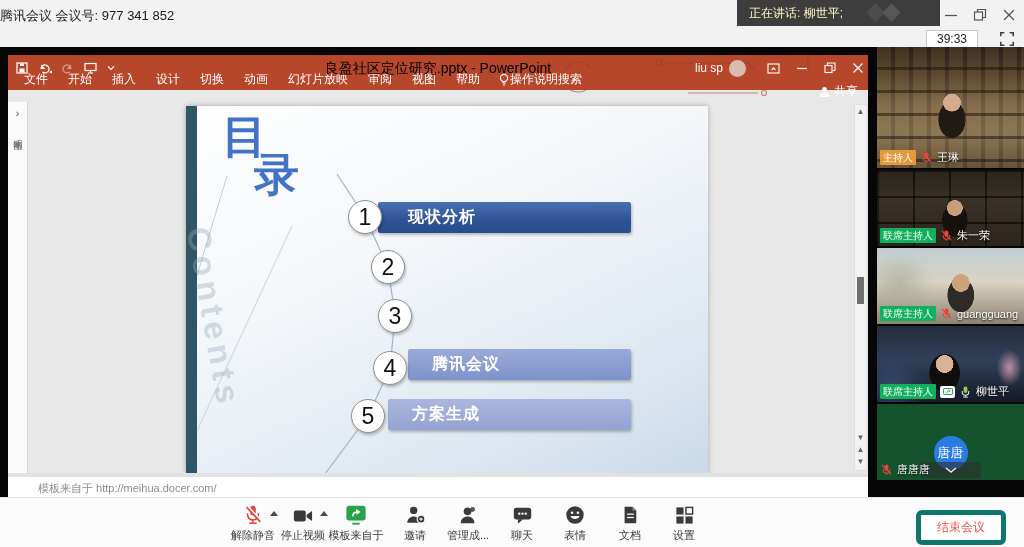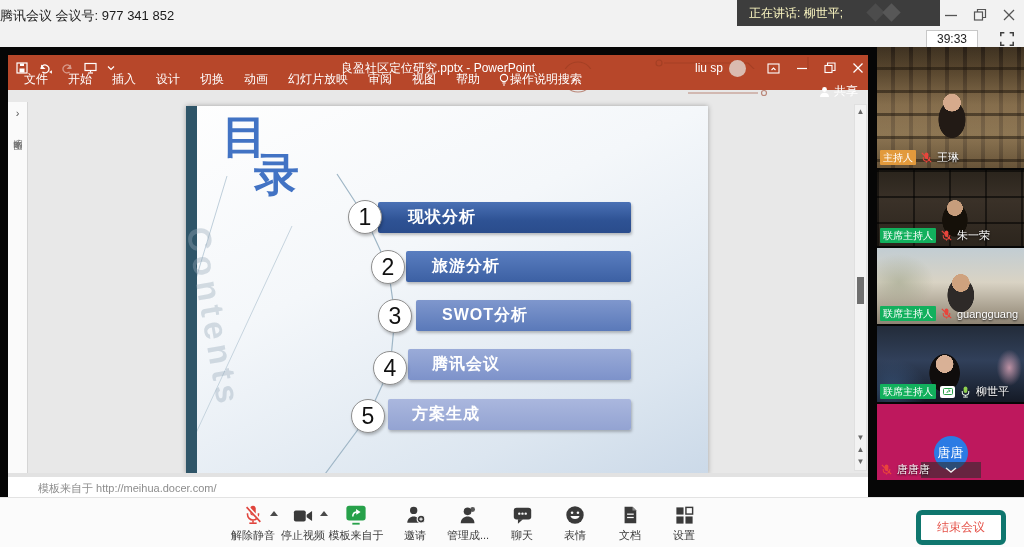--- a/index.html
+++ b/index.html
@@ -20,22 +20,22 @@
   .timer-box { position:absolute; right:46px; top:30px; background:#fff; border:1px solid #C8C8C8;
                font-size:12px; color:#222; padding:1px 10px; }
   .fs-btn { position:absolute; right:9px; top:31px; width:16px; height:16px; }
   
   .stage { position:absolute; top:47px; left:0; width:1024px; height:450px; background:#060606; }
   
   .ppt { position:absolute; left:8px; top:8px; width:860px; height:442px; background:#E8E8E8; }
   .ppt-titlebar { position:absolute; top:0; left:0; right:0; height:26px; background:#B7472A; }
   .circuit { position:absolute; left:420px; top:0; width:440px; height:47px; z-index:0; pointer-events:none; }
   .qat { position:absolute; left:8px; top:0; height:26px; display:flex; align-items:center; gap:10px; z-index:2; }
-  .ppt-title { position:absolute; left:50%; transform:translateX(-50%); line-height:26px; color:#ffffff;
-               font-size:12px; white-space:nowrap; z-index:2; }
+  .ppt-title { position:absolute; left:50%; transform:translateX(-50%); line-height:26px; color:#000000;
+               font-size:14px; white-space:nowrap; z-index:2; }
   .acct { position:absolute; right:122px; top:0; height:26px; display:flex; align-items:center; gap:6px;
           color:#fff; font-size:12px; z-index:2; }
   .avatar-circle { width:17px; height:17px; border-radius:50%; background:#DCC6BC; opacity:.92; }
   .ppt-ctl { position:absolute; right:4px; top:0; height:26px; display:flex; gap:16px; align-items:center; z-index:2; }
   .ribbon { position:absolute; top:14px; left:0; right:0; height:21px; background:#B7472A; display:flex;
             align-items:center; padding-left:6px; z-index:1; }
   .rtab { color:#fff; font-size:12px; padding:0 10px; line-height:21px; white-space:nowrap; cursor:default; }
   .tellme-wrap { display:flex; align-items:center; margin-left:8px; color:#fff; font-size:12px; }
   .share-btn { position:absolute; right:10px; top:26px; height:21px; display:flex; align-items:center; gap:4px;
                color:#fff; font-size:12px; z-index:2; }
@@ -68,21 +68,21 @@
   .vscroll { position:absolute; right:1px; top:2px; bottom:2px; width:13px; background:#F3F3F3; border:1px solid #E0E0E0; }
   .vs-glyph { display:block; text-align:center; font-size:8px; color:#666; line-height:12px; }
   .vs-up { margin-top:1px; }
   .vs-thumb { position:absolute; left:2px; right:2px; top:172px; height:27px; background:#6F6F6F; }
   .vs-bottom { position:absolute; bottom:2px; left:0; right:0; }
   .notes { position:absolute; left:0; right:0; bottom:0; height:24px; background:#fff; border-top:4px solid #E2E2E2;
            font-size:11px; color:#8d8d8d; padding:4px 0 0 30px; }
   
   .sidebar { position:absolute; left:877px; top:0; width:147px; height:450px; }
   .tile { position:absolute; left:0; width:147px; overflow:hidden; background:#111; }
-  .t1{top:0;height:121px;} .t2{top:123px;height:76px;} .t3{top:201px;height:76px;} .t4{top:279px;height:76px;} .t5{top:357px;height:76px;background:#be185d;}
+  .t1{top:0;height:121px;} .t2{top:123px;height:76px;} .t3{top:201px;height:76px;} .t4{top:279px;height:76px;} .t5{top:357px;height:76px;background:#14532d;}
   .v1{position:absolute;inset:0;background:
       radial-gradient(circle 9px at 51% 46%, #d6aa8c 97%, rgba(0,0,0,0)),
       radial-gradient(ellipse 22px 30px at 51% 60%, #221a15 60%, rgba(34,26,21,0) 63%),
       repeating-linear-gradient(180deg, rgba(25,18,10,0) 0 20px, rgba(25,18,10,.5) 20px 23px),
       repeating-linear-gradient(90deg, rgba(125,100,62,.35) 0 14px, rgba(60,45,28,.35) 14px 18px),
       linear-gradient(180deg,#1d1712 0%,#4a3b29 22%,#8a7354 48%,#96805f 72%,#5c4b36 100%);}
   .v2{position:absolute;inset:0;background:
       radial-gradient(circle 8px at 53% 50%, #c79d7c 97%, rgba(0,0,0,0)),
       radial-gradient(ellipse 20px 26px at 53% 66%, #151009 62%, rgba(0,0,0,0) 65%),
       repeating-linear-gradient(90deg, rgba(0,0,0,.5) 0 2px, rgba(0,0,0,0) 2px 36px),
@@ -255,23 +255,21 @@
             <line x1="106" y1="120" x2="-9" y2="368" stroke="#C6D4DE" stroke-width="1"></line>
           </svg>
           <div class="tealbar"></div>
           <div class="zt zt1">目</div>
           <div class="zt zt2">录</div>
           <div class="watermark">Contents</div>
 
           <div class="num-circle c1">1</div>
           <div class="bar b1">现状分析</div>
           <div class="num-circle c2">2</div>
-          <div class="bar b2">旅游分析</div>
           <div class="num-circle c3">3</div>
-          <div class="bar b3">SWOT分析</div>
           <div class="num-circle c4">4</div>
           <div class="bar b4">腾讯会议</div>
           <div class="num-circle c5">5</div>
           <div class="bar b5">方案生成</div>
         </div>
 
         <div class="vscroll">
           <span class="vs-glyph vs-up">▲</span>
           <div class="vs-thumb"></div>
           <div class="vs-bottom">

